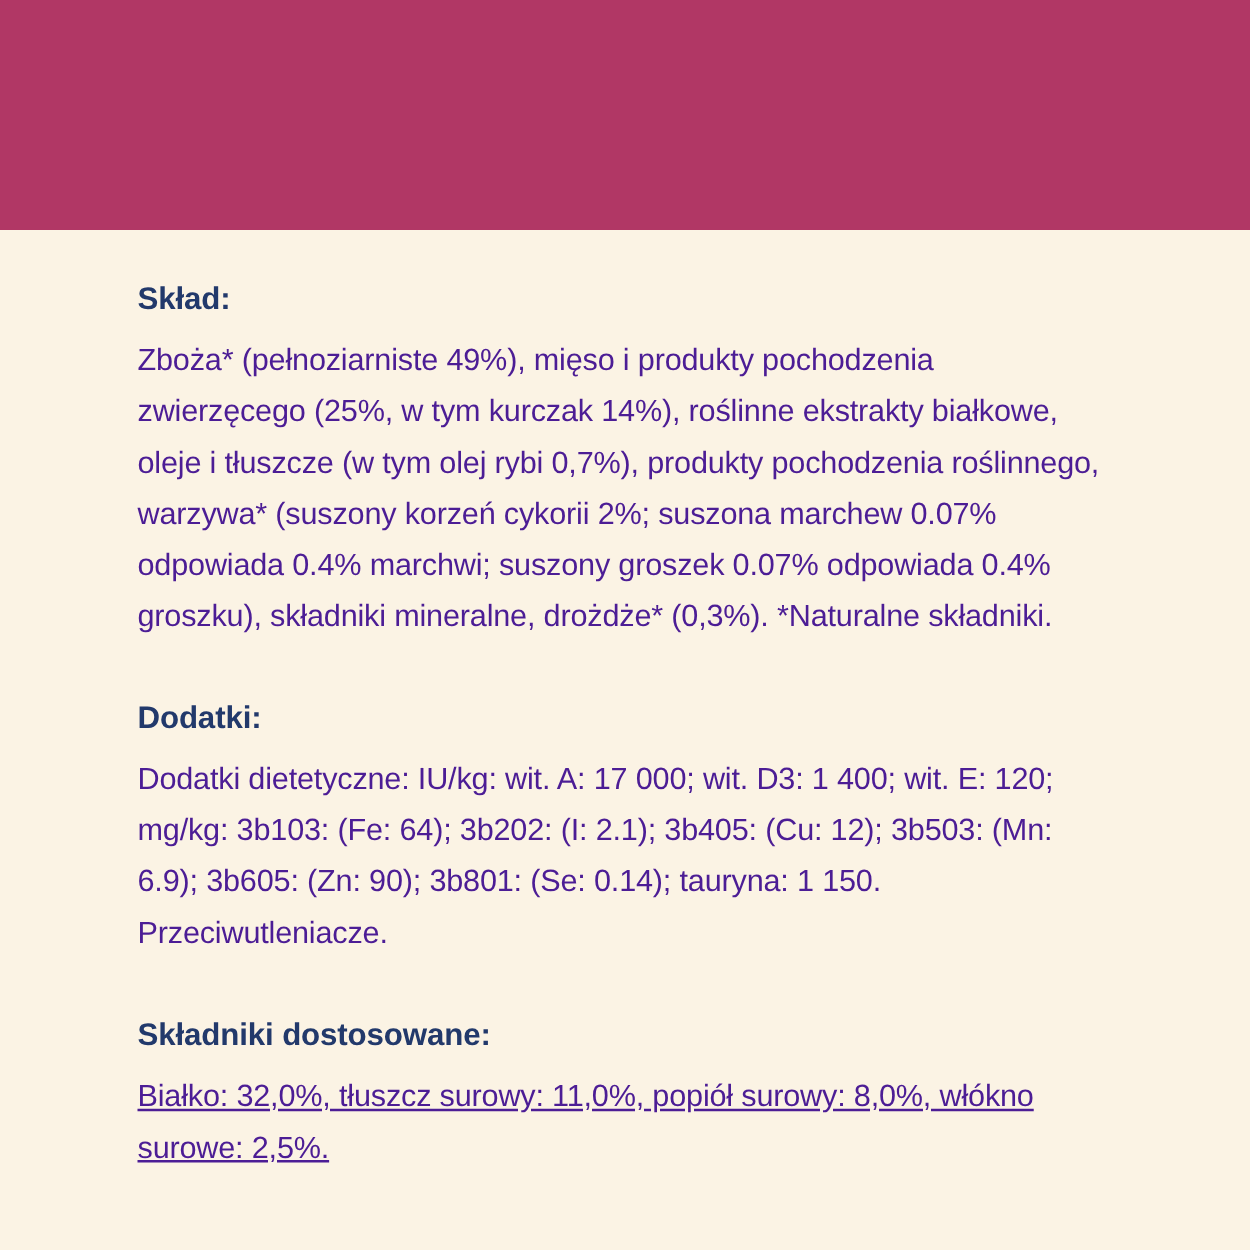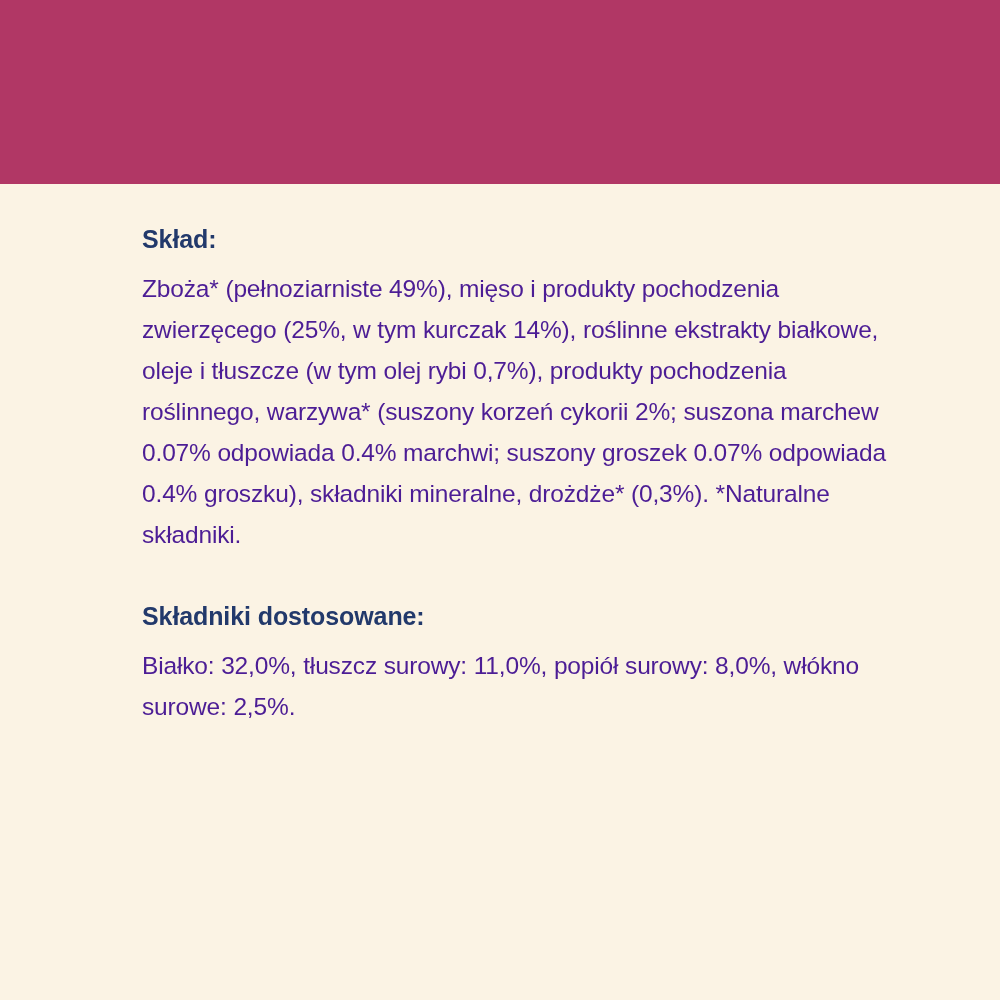--- a/index.html
+++ b/index.html
@@ -44,21 +44,20 @@
     margin: 0;
   }
   .banner-title .tline {
     display: block;
     white-space: nowrap;
   }
   .content {
     flex: 1 1 auto;
     padding: 0 110px 0 110px;
     box-sizing: border-box;
-    margin-left: 32px;
   }
   .section {
     margin: 0;
   }
   .section-heading {
     color: #22396B;
     font-size: 25px;
     font-weight: bold;
     line-height: 1.2;
     margin: 0;
@@ -70,39 +69,43 @@
     line-height: 41px;
     margin: 0;
     letter-spacing: -0.15px;
     max-width: 770px;
   }
   .sec-sklad { padding-top: 40px; }
   .sec-sklad .section-body { padding-top: 14px; }
   .sec-dodatki { padding-top: 45px; }
   .sec-dodatki .section-body { padding-top: 14px; }
   .sec-analityczne { padding-top: 46px; }
-  .sec-analityczne .section-body { padding-top: 14px; }
+  .sec-analityczne .section-body { padding-top: 14px; text-decoration: underline; }
 </style>
 </head>
 <body>
 
 <div class="page">
 
   <div class="banner">
     <h1 class="banner-title">
     </h1>
   </div>
 
   <div class="content">
 
     <div class="section sec-sklad">
       <h2 class="section-heading">Skład:</h2>
       <p class="section-body">Zboża* (pełnoziarniste 49%), mięso i produkty pochodzenia zwierzęcego (25%, w tym kurczak 14%), roślinne ekstrakty białkowe, oleje i tłuszcze (w tym olej rybi 0,7%), produkty pochodzenia roślinnego, warzywa* (suszony korzeń cykorii 2%; suszona marchew 0.07% odpowiada 0.4% marchwi; suszony groszek 0.07% odpowiada 0.4% groszku), składniki mineralne, drożdże* (0,3%). *Naturalne składniki.</p>
     </div>
 
+    <div class="section sec-dodatki">
+      <h2 class="section-heading">Dodatki:</h2>
+      <p class="section-body">Dodatki dietetyczne: IU/kg: wit. A: 17 000; wit. D3: 1 400; wit. E: 120; mg/kg: 3b103: (Fe: 64); 3b202: (I: 2.1); 3b405: (Cu: 12); 3b503: (Mn: 6.9); 3b605: (Zn: 90); 3b801: (Se: 0.14); tauryna: 1 150. Przeciwutleniacze.</p>
+    </div>
 
     <div class="section sec-analityczne">
       <h2 class="section-heading">Składniki dostosowane:</h2>
       <p class="section-body">Białko: 32,0%, tłuszcz surowy: 11,0%, popiół surowy: 8,0%, włókno surowe: 2,5%.</p>
     </div>
 
   </div>
 </div>
 
 </body></html>

